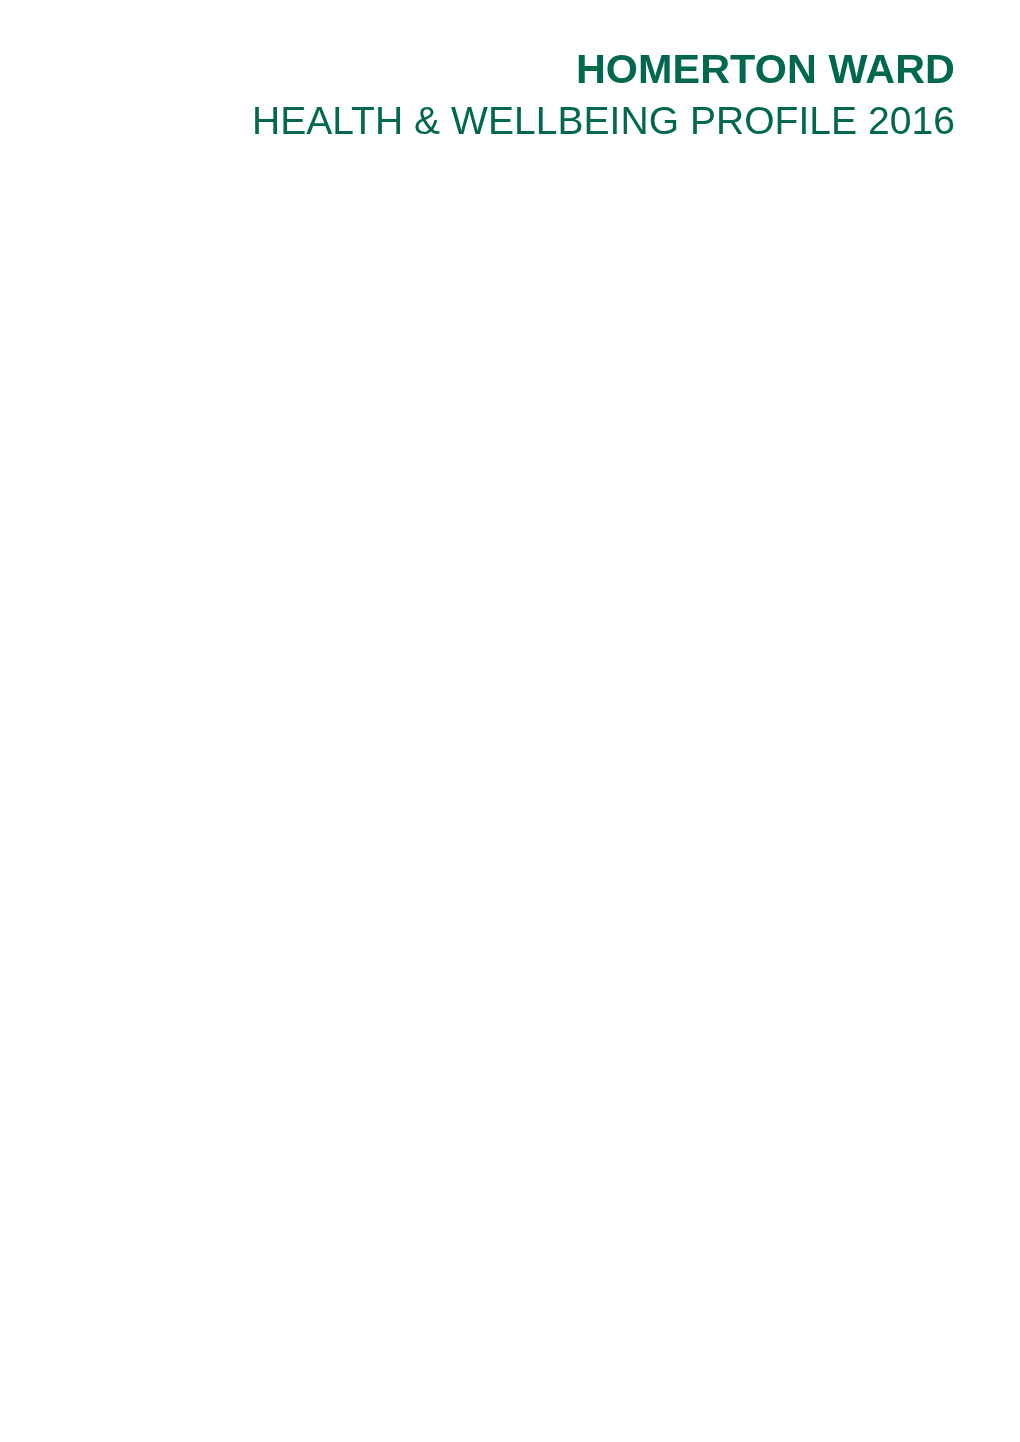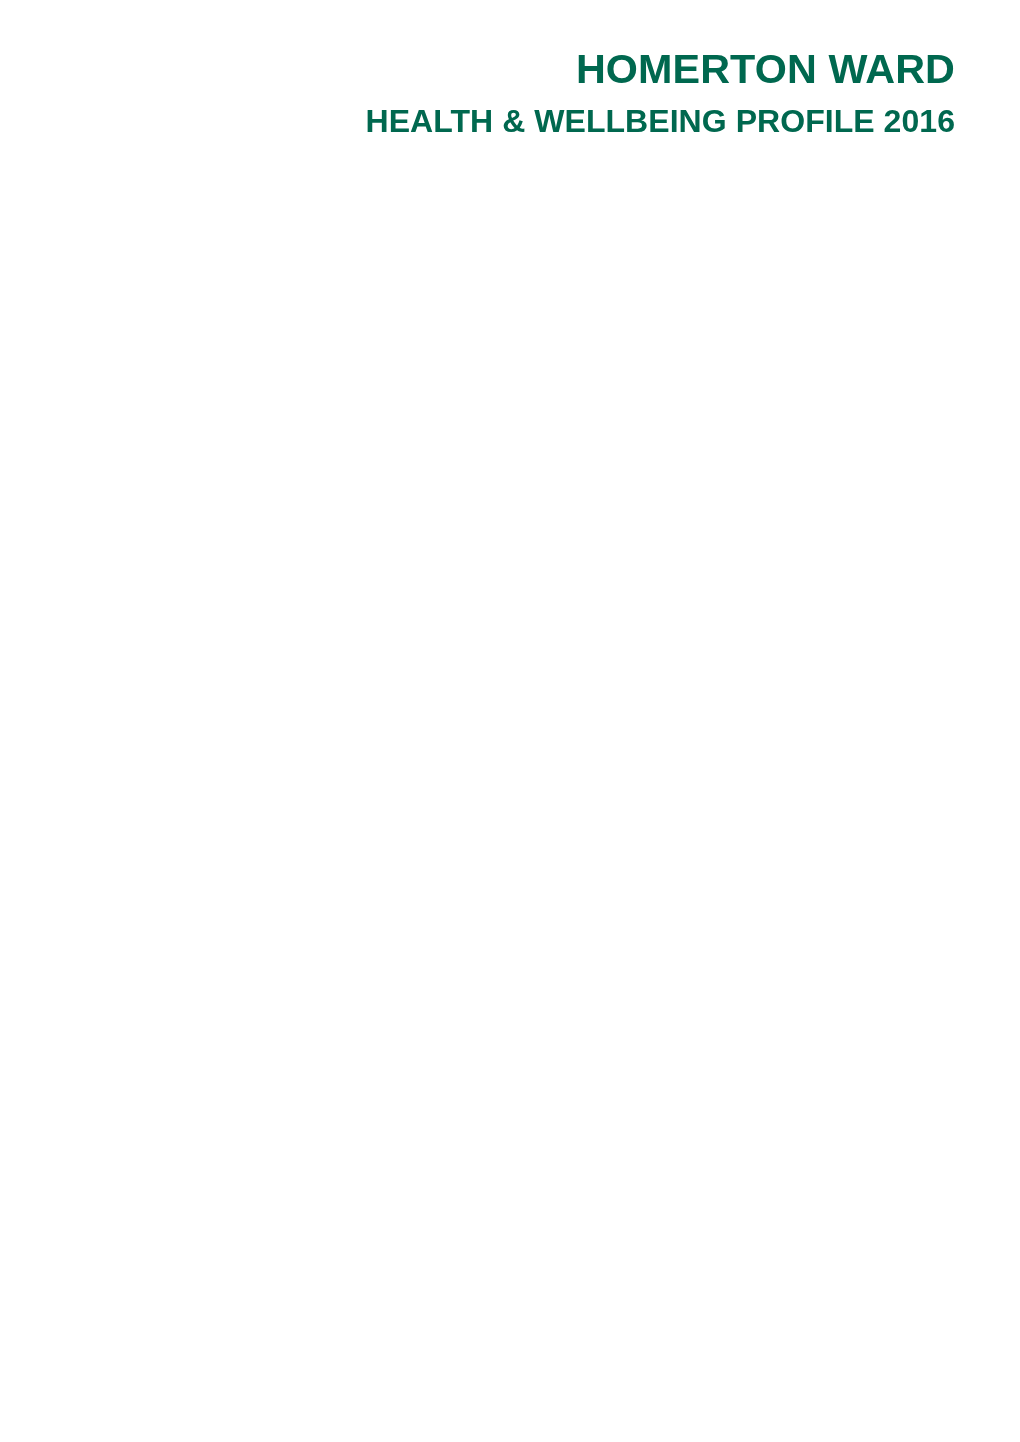--- a/index.html
+++ b/index.html
@@ -15,21 +15,21 @@
   #page { position:relative; width:1020px; height:1442px; }
 
   .title-block { position:absolute; right:0; top:0; width:1020px; height:160px; }
   .title-main {
     position:absolute; right:65px; top:49px;
     font-size:41.3px; font-weight:bold; color:#00684f;
     letter-spacing:0.1px; line-height:41.3px; white-space:nowrap;text-align:right;
   }
   .title-sub {
     position:absolute; right:65px; top:106px;
-    font-size:32px; font-weight:bold; color:#00684f;
+    font-size:39px; font-weight:normal; color:#00684f;
     letter-spacing:0.05px; line-height:30.85px; white-space:nowrap;
   }
 </style>
 </head>
 <body>
 
 <div id="page">
 
   <div class="title-block">
     <div class="title-main">HOMERTON WARD</div>

